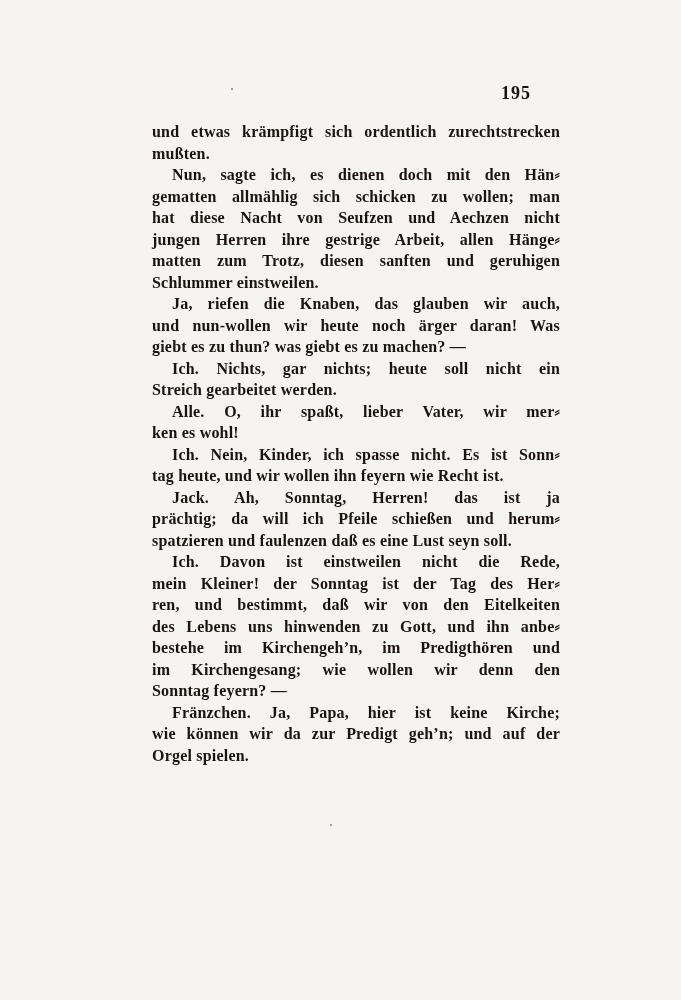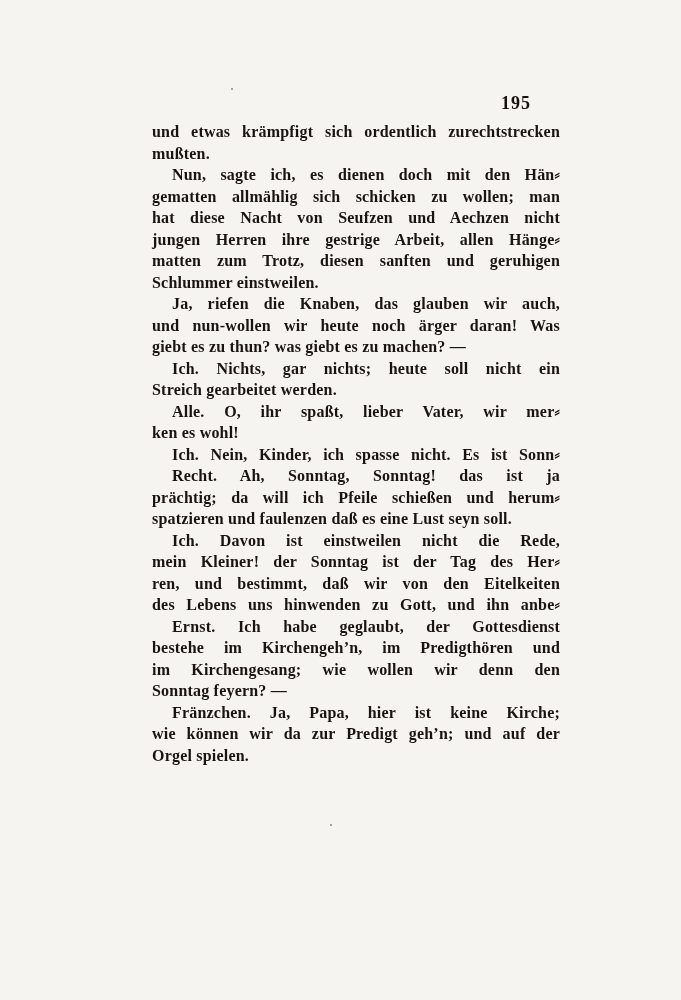--- a/index.html
+++ b/index.html
@@ -15,21 +15,20 @@
     color: #1a1410;
     overflow: hidden;
   }
   .pagenum {
     position: absolute;
     top: 83px; right: 150px;
     font-size: 18px;
     font-weight: 700;
     letter-spacing: 1px;
     color: #17120e;
-    margin-top: 10px;
   }
   .textblock {
     position: absolute;
     left: 152px; top: 121px;
     width: 408px;
   }
   .para { margin: 0; padding: 0; }
   .line {
     font-size: 16px;
     font-weight: 700;
@@ -81,34 +80,34 @@
       <div class="para">
         <div class="line j ind">Ich. Nichts, gar nichts; heute soll nicht ein</div>
         <div class="line">Streich gearbeitet werden.</div>
       </div>
       <div class="para">
         <div class="line j ind">Alle. O, ihr spaßt, lieber Vater, wir mer⸗</div>
         <div class="line">ken es wohl!</div>
       </div>
       <div class="para">
         <div class="line j ind">Ich. Nein, Kinder, ich spasse nicht. Es ist Sonn⸗</div>
+        <div class="line">tag heute, und wir wollen ihn feyern wie Recht ist.</div>
       </div>
       <div class="para">
-        <div class="line j ind">Recht. Ah, Sonntag, Sonntag! das ist ja</div>
+        <div class="line j ind">Jack. Ah, Sonntag, Herren! das ist ja</div>
         <div class="line j">prächtig; da will ich Pfeile schießen und herum⸗</div>
         <div class="line">spatzieren und faulenzen daß es eine Lust seyn soll.</div>
       </div>
       <div class="para">
         <div class="line j ind">Ich. Davon ist einstweilen nicht die Rede,</div>
         <div class="line j">mein Kleiner! der Sonntag ist der Tag des Her⸗</div>
         <div class="line j">ren, und bestimmt, daß wir von den Eitelkeiten</div>
         <div class="line j">des Lebens uns hinwenden zu Gott, und ihn anbe⸗</div>
       </div>
       <div class="para">
-        <div class="line j ind">Ernst. Ich habe geglaubt, der Gottesdienst</div>
         <div class="line j">bestehe im Kirchengeh’n, im Predigthören und</div>
         <div class="line j">im Kirchengesang; wie wollen wir denn den</div>
         <div class="line">Sonntag feyern? —</div>
       </div>
       <div class="para">
         <div class="line j ind">Fränzchen. Ja, Papa, hier ist keine Kirche;</div>
         <div class="line j">wie können wir da zur Predigt geh’n; und auf der</div>
         <div class="line">Orgel spielen.</div>
       </div>
     </div>

